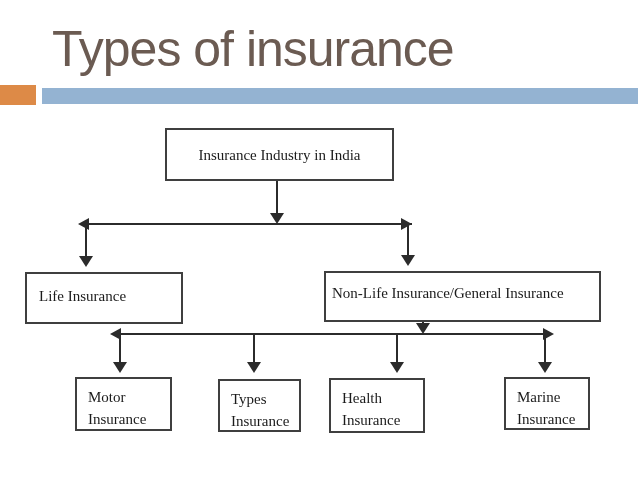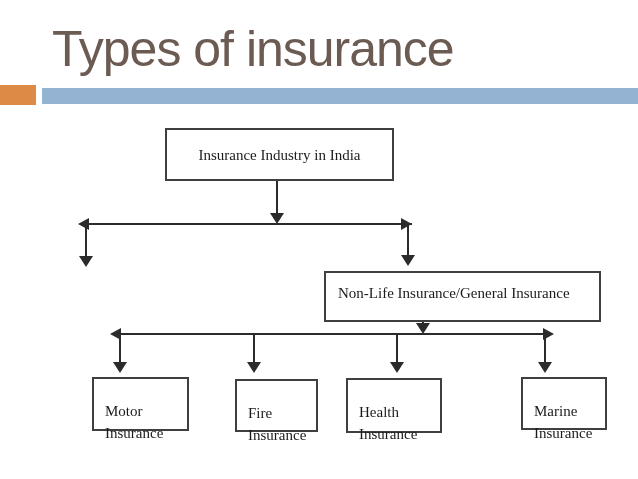--- a/index.html
+++ b/index.html
@@ -29,22 +29,22 @@
     position:absolute; box-sizing:border-box;
     border:2px solid var(--box_border, #3f3f3f);
     background:#fff;
     font-family:"Liberation Serif", serif;
     font-size:15px; color:var(--diagram_text, #1b1b1b);
     line-height:22px;
   }
   .dbox-root   { left:165px; top:10px;  width:229px; height:53px;
                  display:flex; align-items:center; justify-content:center; }
   .dbox-life   { left:25px;  top:154px; width:158px; height:52px; padding:11px 4px 0 12px; }
-  .dbox-nonlife{ left:324px; top:153px; width:277px; height:51px; padding:9px 0 0 12px; white-space:nowrap; }
-  .dbox-leaf   { padding:21px 4px 0 11px;margin-left:17px; }
+  .dbox-nonlife{ left:324px; top:153px; width:277px; height:51px; padding:9px 0 0 6px; white-space:nowrap; }
+  .dbox-leaf   { padding:7px 4px 0 11px; }
   .dbox-motor  { left:75px;  top:259px; width:97px; height:54px; }
   .dbox-fire   { left:218px; top:261px; width:83px; height:53px; }
   .dbox-health { left:329px; top:260px; width:96px; height:55px; }
   .dbox-marine { left:504px; top:259px; width:86px; height:53px; }
 
   .line { position:absolute; background:var(--line_color, #2b2b2b); }
   .arrow { position:absolute; width:0; height:0; }
   .arrow-down  { border-left:7px solid transparent; border-right:7px solid transparent;
                  border-top:11px solid var(--line_color, #2b2b2b); }
   .arrow-left  { border-top:6px solid transparent; border-bottom:6px solid transparent;
@@ -72,20 +72,23 @@
     <div class="arrow arrow-down" style="left:270px; top:95px;"></div>
     <div class="line" style="left:80px; top:105px; width:332px; height:2px;"></div>
     <div class="arrow arrow-left" style="left:78px;  top:100px;"></div>
     <div class="arrow arrow-right" style="left:401px; top:100px;"></div>
 
     <div class="line" style="left:85px;  top:107px; width:2px; height:31px;"></div>
     <div class="arrow arrow-down" style="left:79px;  top:138px;"></div>
     <div class="line" style="left:407px; top:107px; width:2px; height:30px;"></div>
     <div class="arrow arrow-down" style="left:401px; top:137px;"></div>
 
+    <div class="dbox dbox-life">
+      <span>Life Insurance</span>
+    </div>
     <div class="dbox dbox-nonlife">
       <span>Non-Life Insurance/General Insurance</span>
     </div>
 
     <div class="line" style="left:422px; top:204px; width:2px; height:2px;"></div>
     <div class="arrow arrow-down" style="left:416px; top:205px;"></div>
     <div class="line" style="left:112px; top:215px; width:440px; height:2px;"></div>
     <div class="arrow arrow-left" style="left:110px; top:210px;"></div>
     <div class="arrow arrow-right" style="left:543px; top:210px;"></div>
 
@@ -95,21 +98,21 @@
     <div class="arrow arrow-down" style="left:247px; top:244px;"></div>
     <div class="line" style="left:396px; top:217px; width:2px; height:27px;"></div>
     <div class="arrow arrow-down" style="left:390px; top:244px;"></div>
     <div class="line" style="left:544px; top:217px; width:2px; height:27px;"></div>
     <div class="arrow arrow-down" style="left:538px; top:244px;"></div>
 
     <div class="dbox dbox-leaf dbox-motor">
       <span>Motor Insurance</span>
     </div>
     <div class="dbox dbox-leaf dbox-fire">
-      <span>Fire Insurance</span>
+      <span>Types Insurance</span>
     </div>
     <div class="dbox dbox-leaf dbox-health">
       <span>Health Insurance</span>
     </div>
     <div class="dbox dbox-leaf dbox-marine">
       <span>Marine Insurance</span>
     </div>
 
   </div>
 </div>

